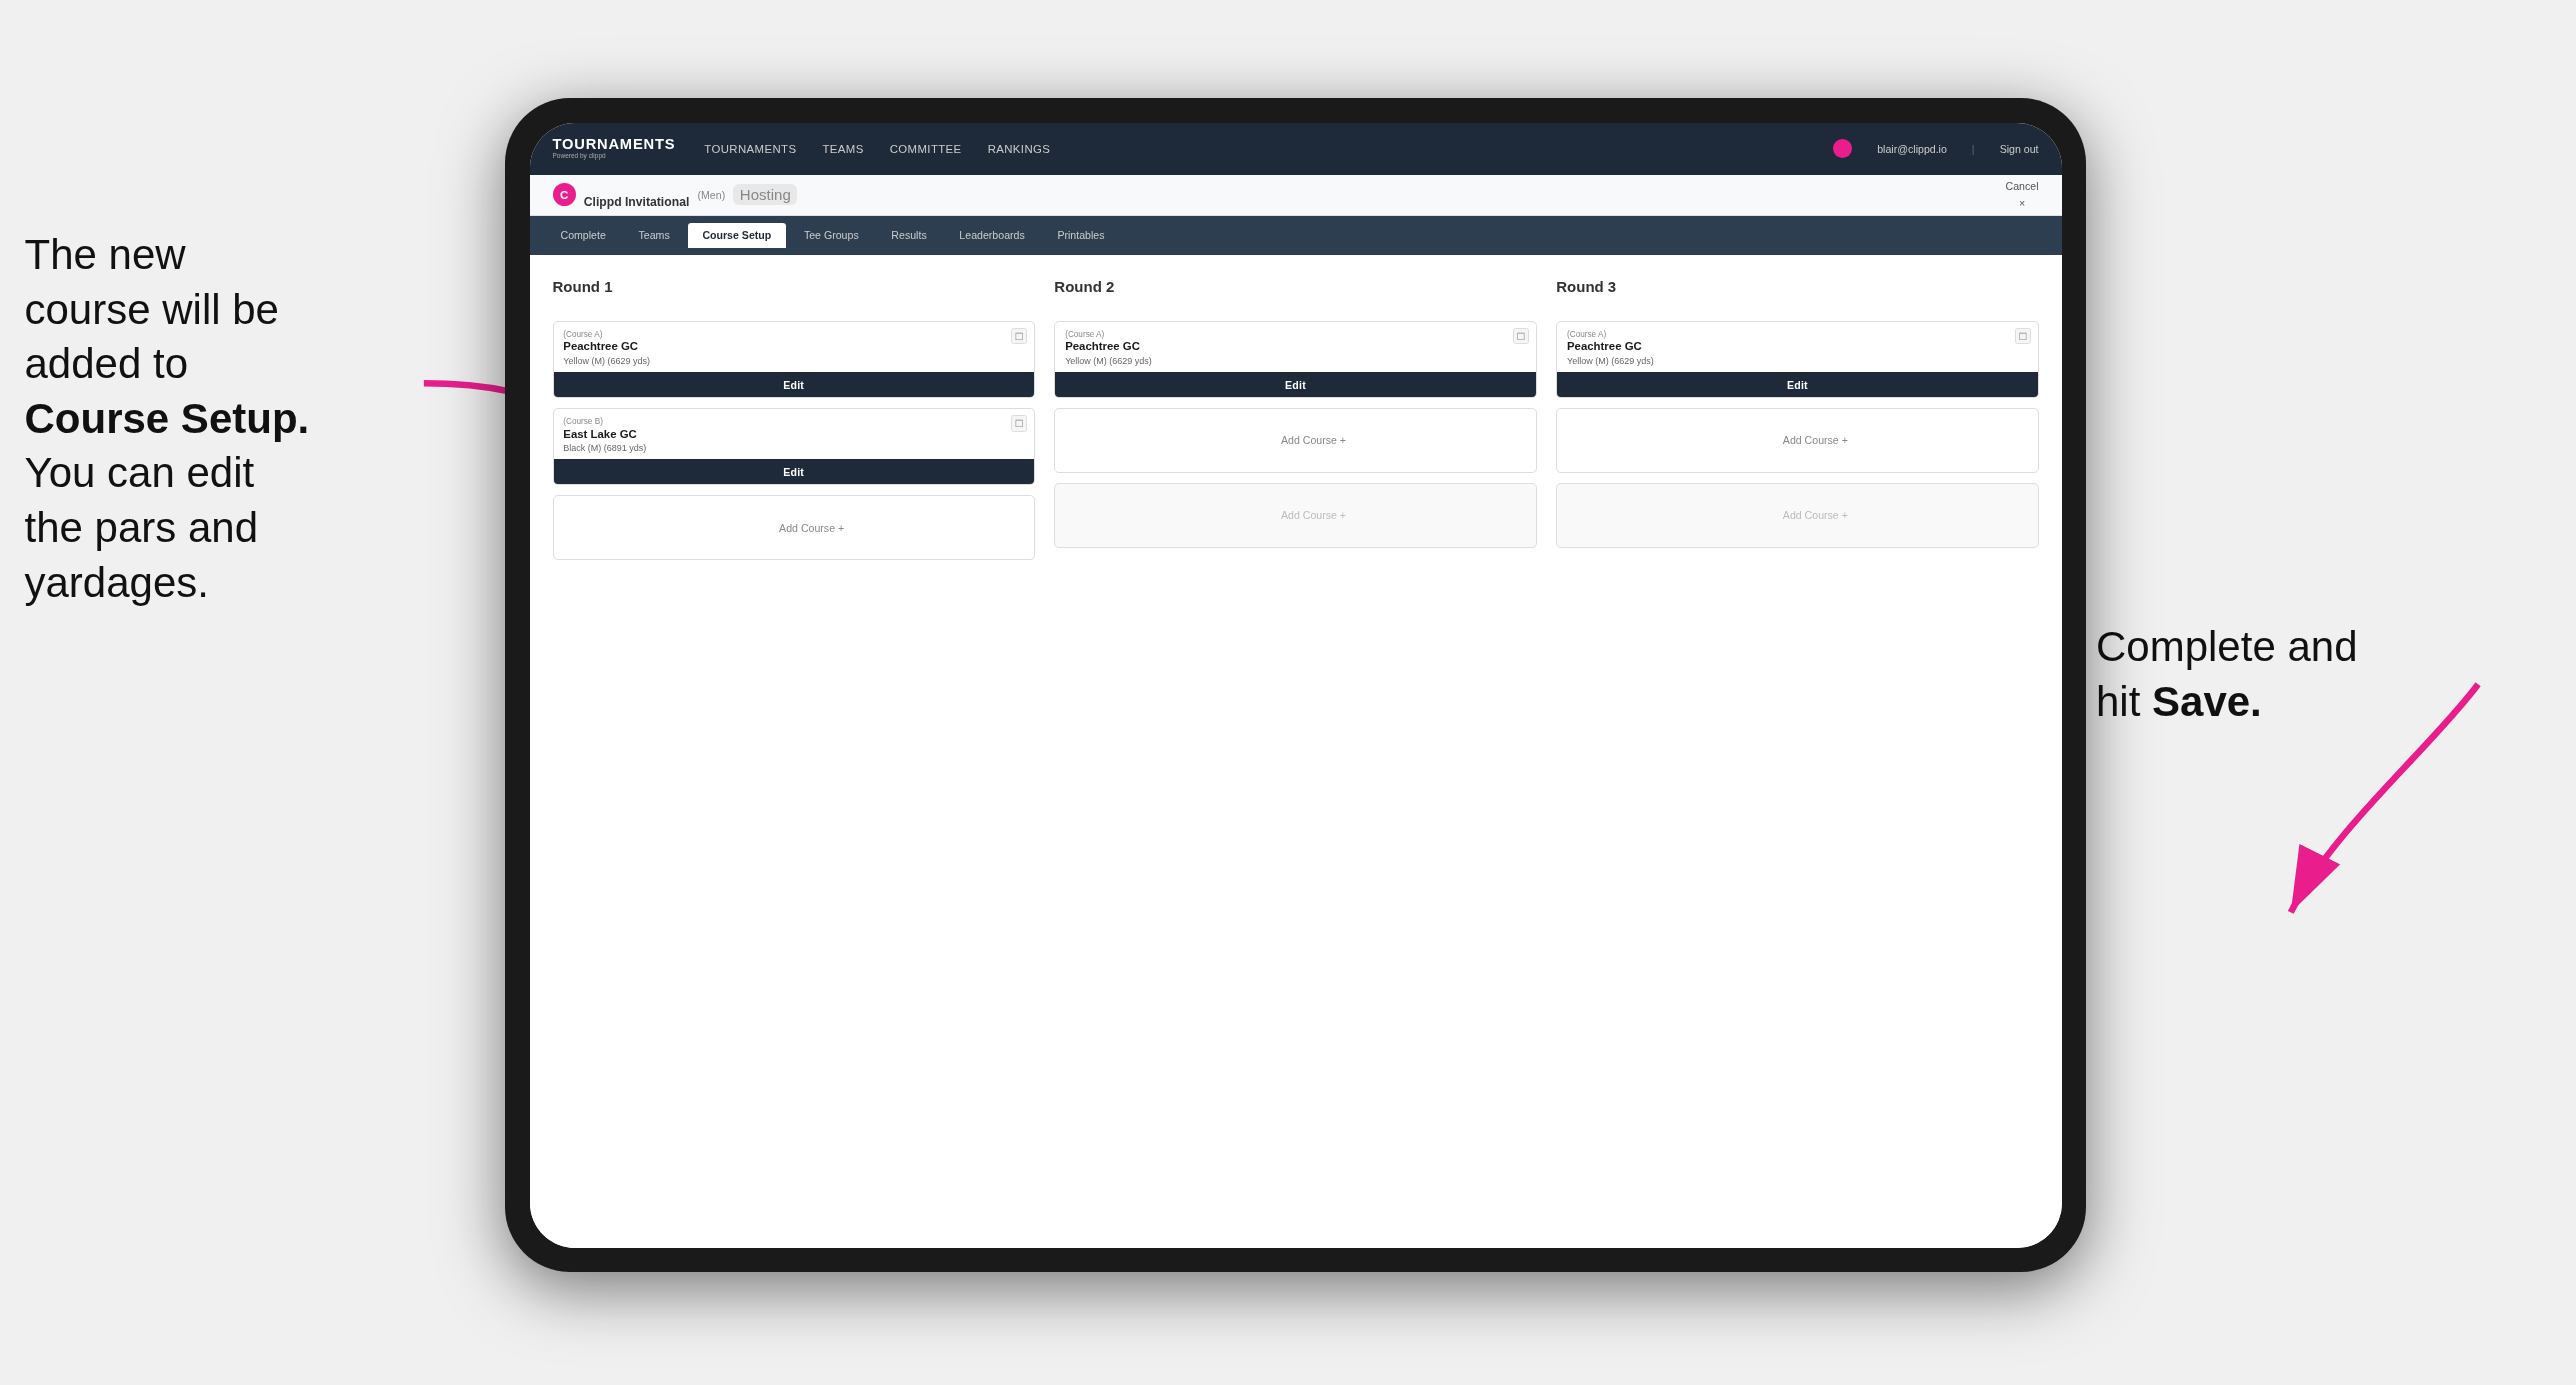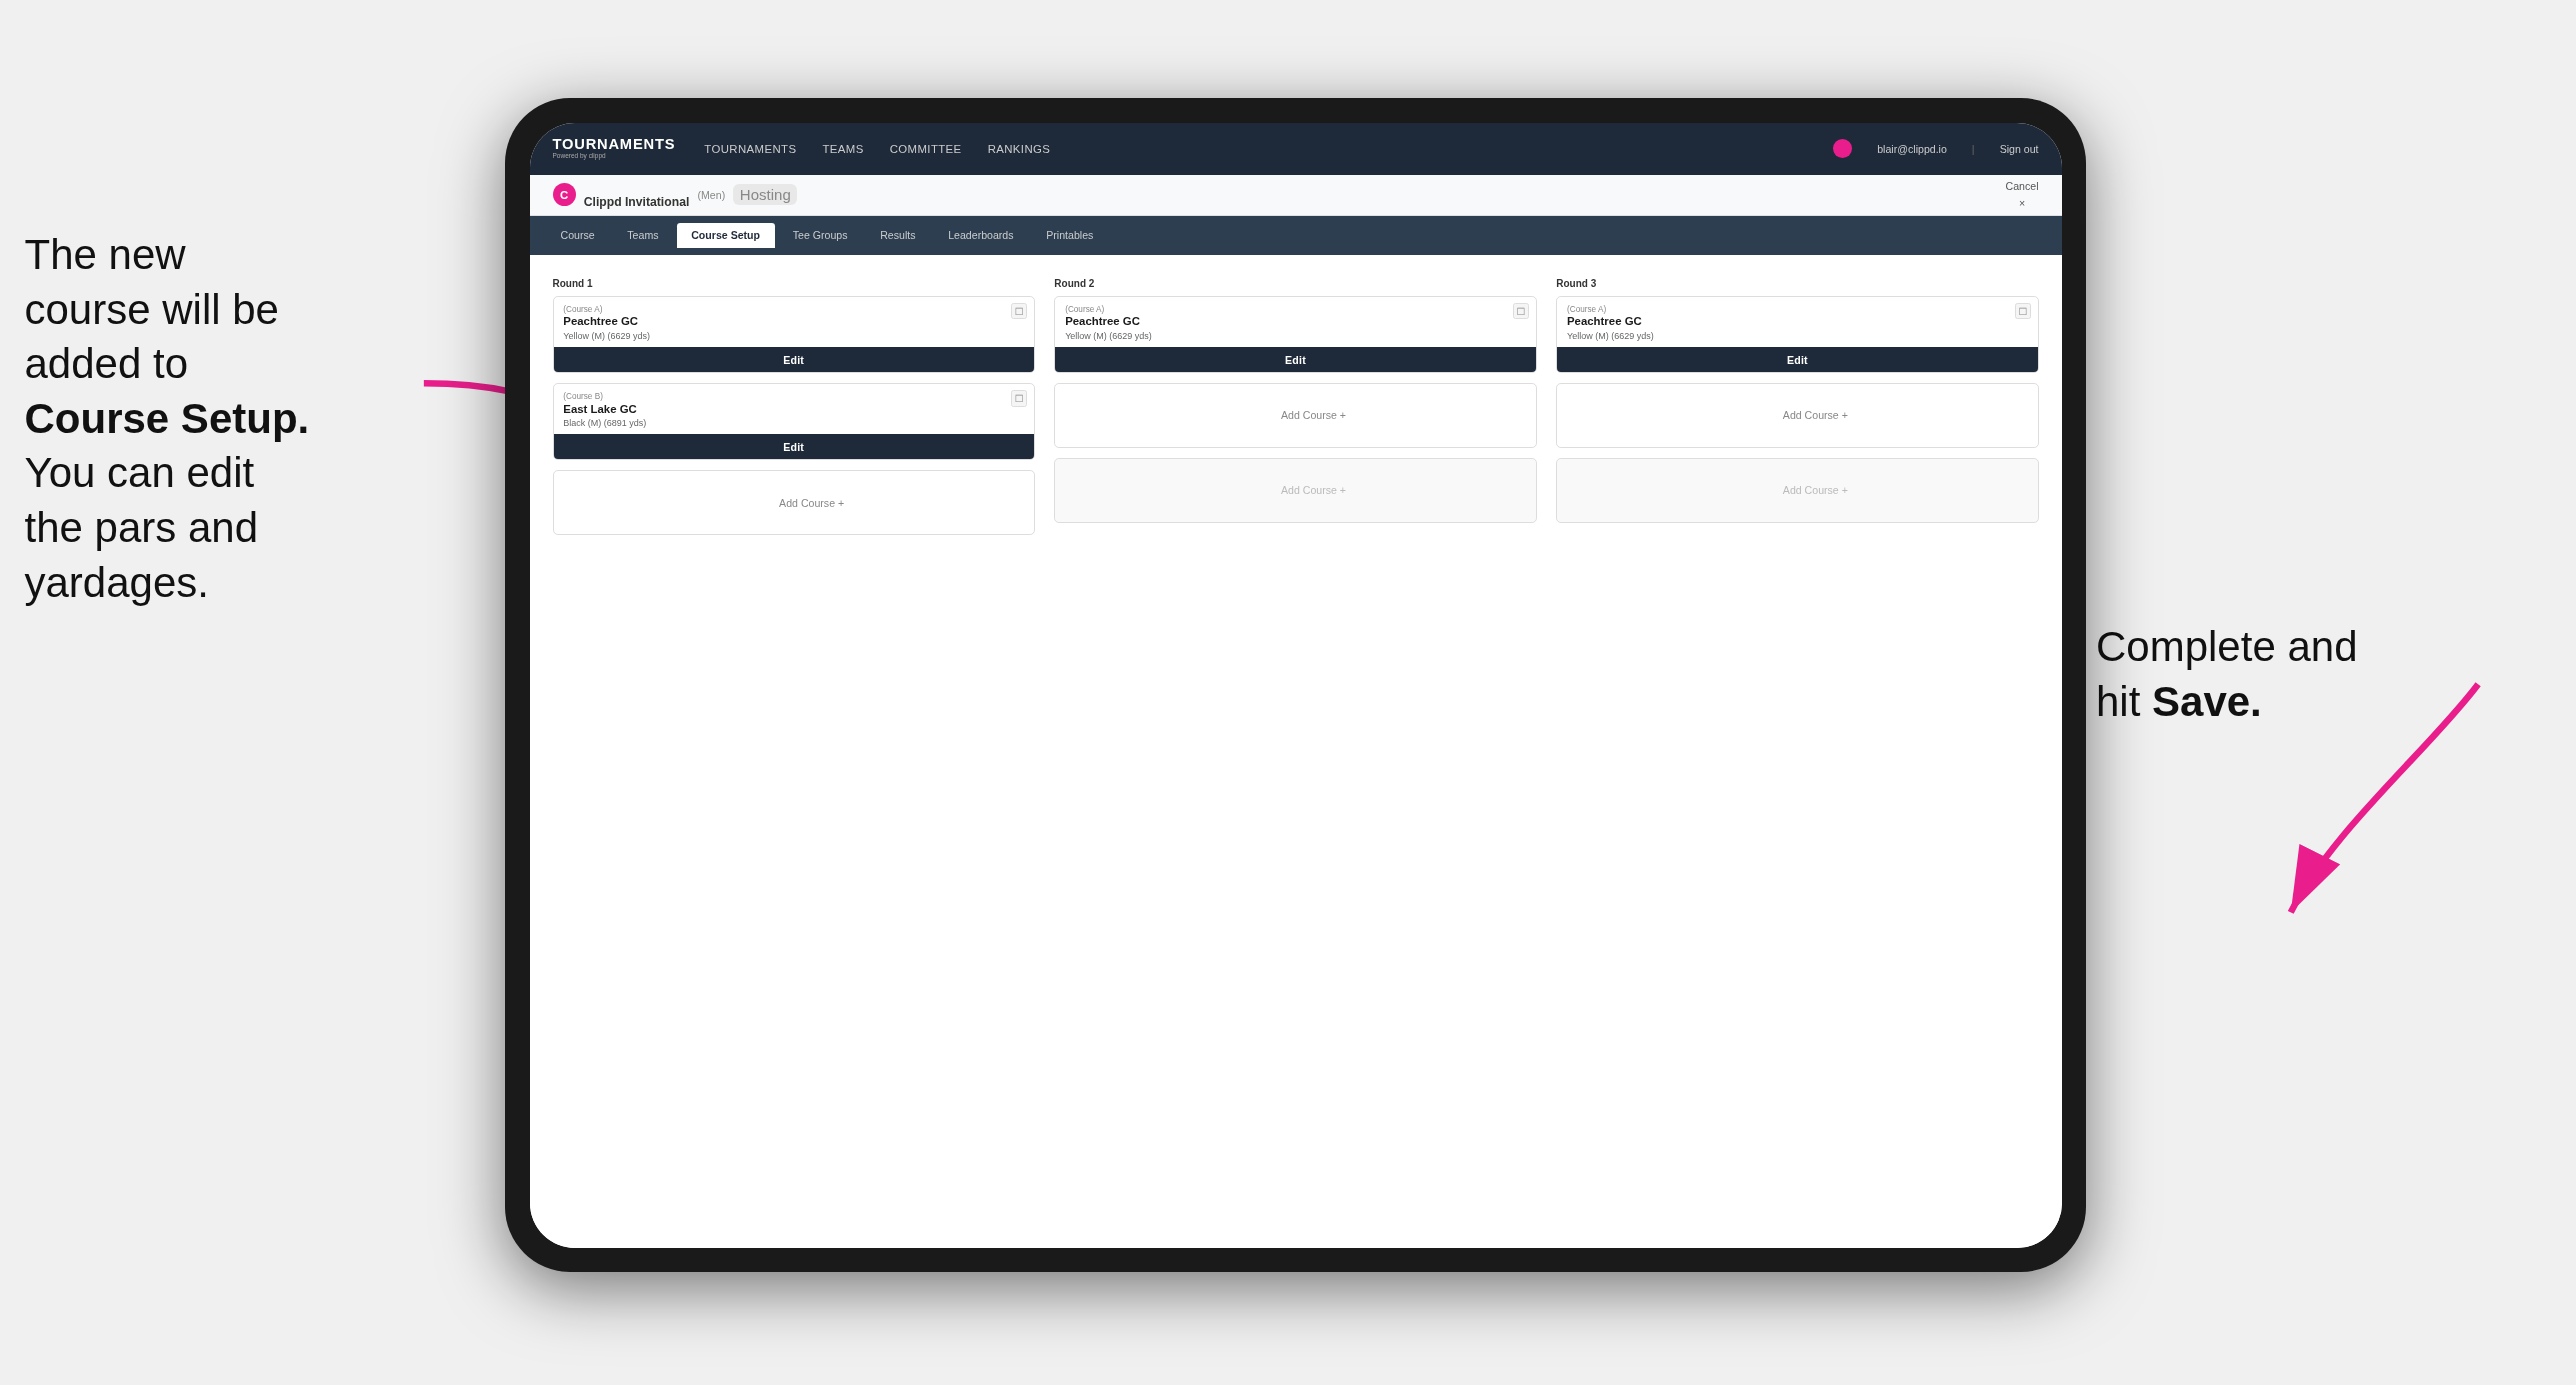--- a/index.html
+++ b/index.html
@@ -203,24 +203,24 @@
     }
 
     .rounds-grid {
       display: grid;
       grid-template-columns: 1fr 1fr 1fr;
       gap: 19.6px;
     }
 
     .round-column { }
     .round-label {
-      font-size: 10px;
+      font-size: 15px;
       font-weight: 700;
       color: #333;
-      margin-bottom: 7px;
+      margin-bottom: 26px;
     }
 
     .course-card {
       border: 0.8px solid #ddd;
       border-radius: 4.9px;
       margin-bottom: 9.8px;
       overflow: hidden;
       background: #fff;
       position: relative;
     }
@@ -371,21 +371,21 @@
         <span class="tournament-gender">(Men)</span>
         <span class="tournament-status">Hosting</span>
       </div>
       <div class="cancel-btn">
         <span>Cancel</span>
         <span>×</span>
       </div>
     </div>
 
     <div class="tab-bar">
-      <div class="tab-item">Course</div>
+      <div class="tab-item">Complete</div>
       <div class="tab-item">Teams</div>
       <div class="tab-item active">Course Setup</div>
       <div class="tab-item">Tee Groups</div>
       <div class="tab-item">Results</div>
       <div class="tab-item">Leaderboards</div>
       <div class="tab-item">Printables</div>
     </div>
 
     <div class="main-content">
       <div class="rounds-grid">

